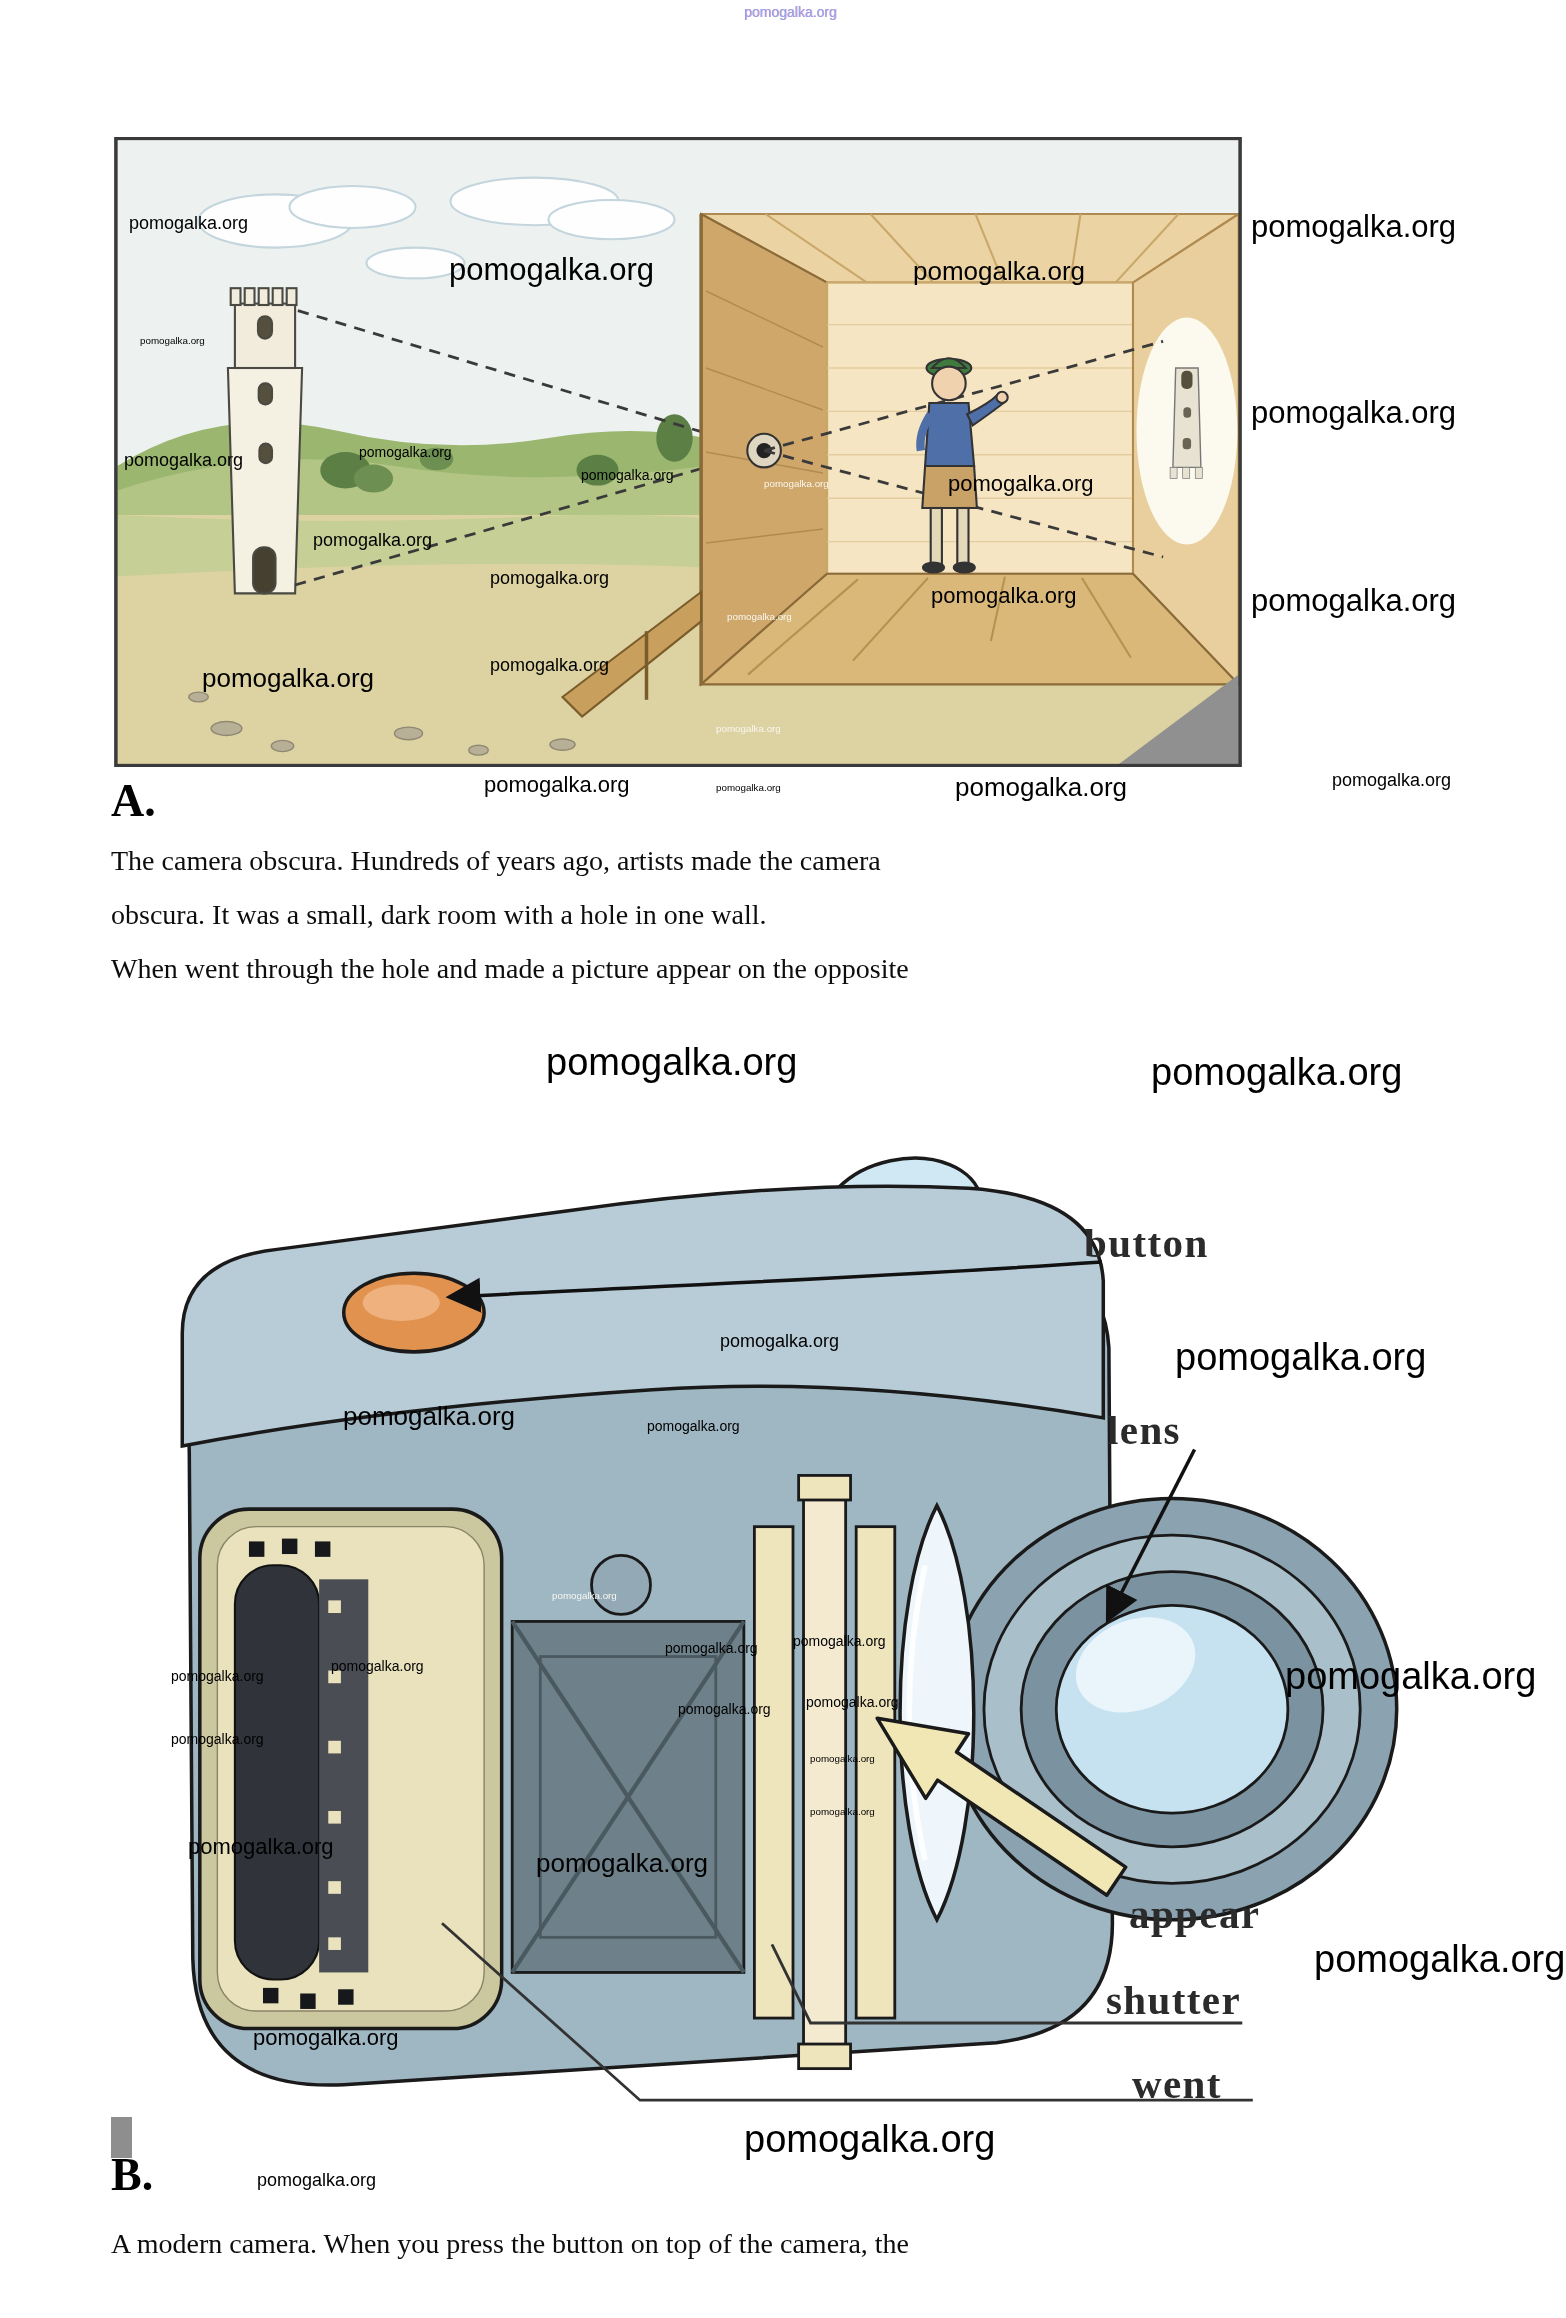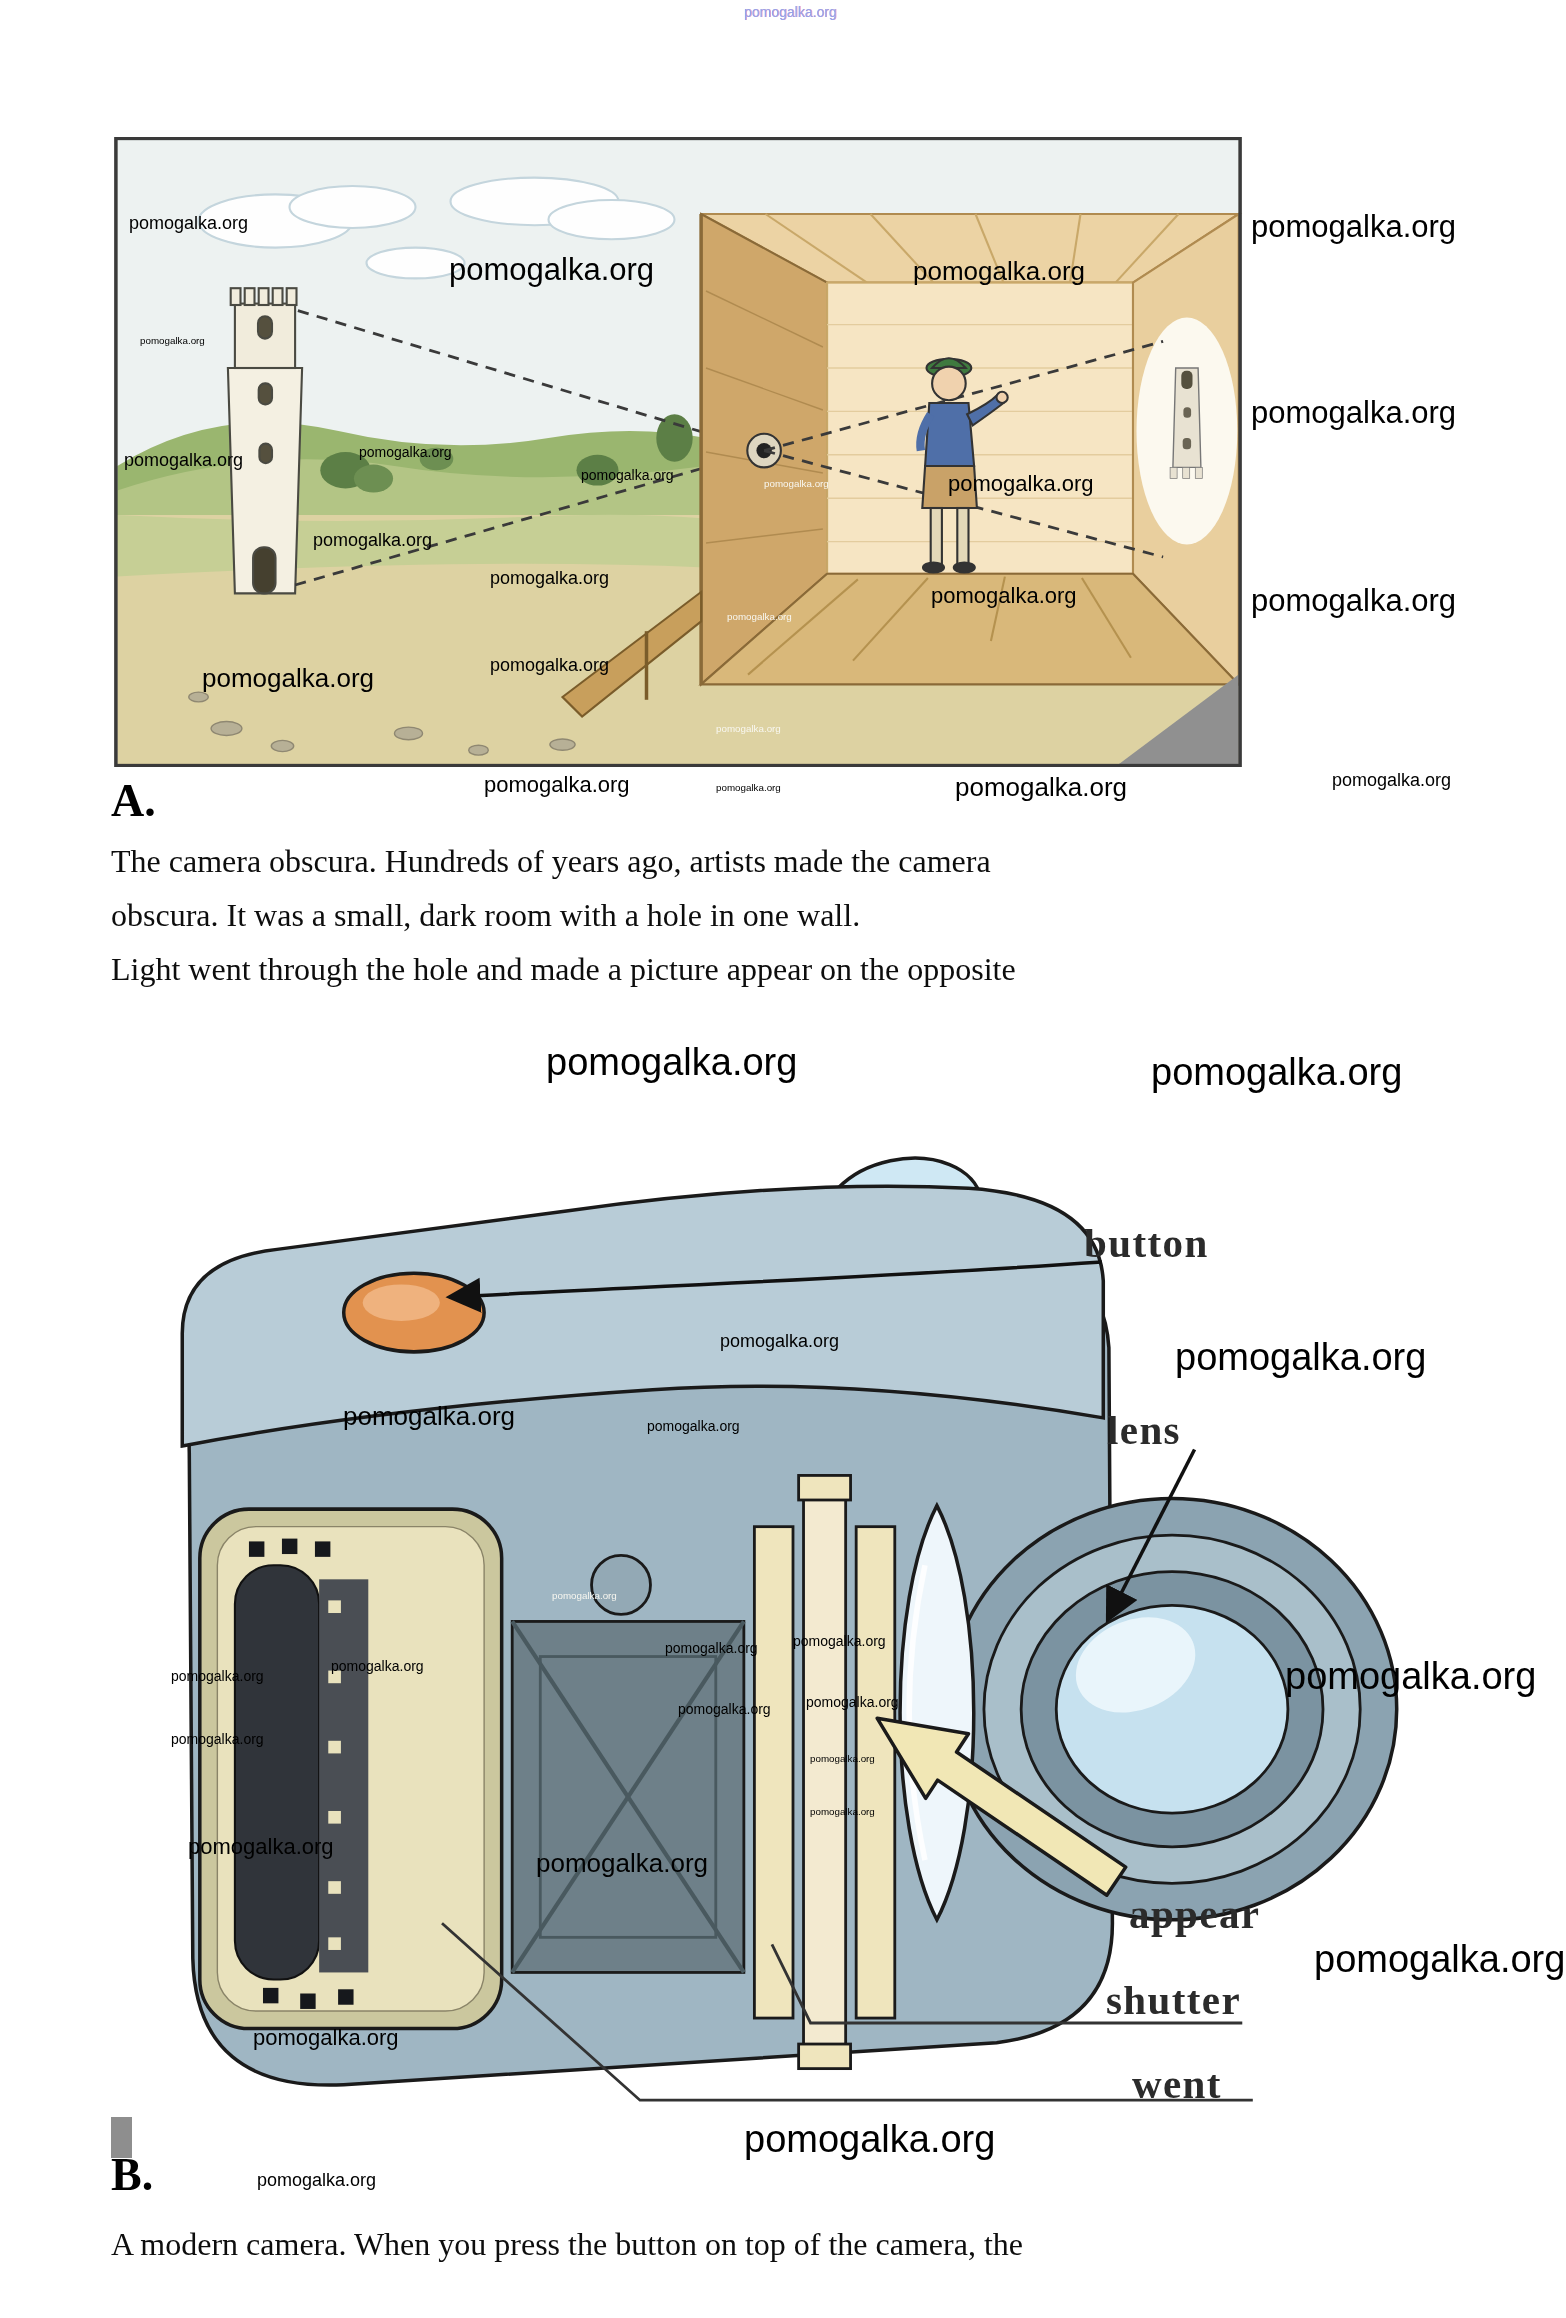--- a/index.html
+++ b/index.html
@@ -21,21 +21,21 @@
     position:absolute;z-index:5;left:744px;top:4.2px;
     font-family:"Liberation Sans", sans-serif;font-size:14px;color:#93a3e8;
     text-shadow:0.7px 0 0 #e0a0d0;
   }
   
   .sec-label{
     position:absolute;z-index:6;font-weight:bold;font-size:46px;line-height:1;
     font-family:"Liberation Serif", serif;color:#000;
   }
   .para{
-    position:absolute;z-index:6;font-size:32px;line-height:54px;
+    position:absolute;z-index:6;font-size:28px;line-height:54px;
     font-family:"Liberation Serif", serif;color:#0d0d0d;white-space:nowrap;
   }
   
   .part-label{
     position:absolute;z-index:6;font-family:"Liberation Serif", serif;
     font-weight:bold;font-size:41px;color:#2b2b2b;line-height:1;letter-spacing:1.4px;
   }
   .gray-block{
     position:absolute;z-index:6;left:111px;top:2117px;width:21px;height:41px;
     background:#8e8e8e;
@@ -182,21 +182,21 @@
   <polygon points="1606,898 1606,768 1432,898" fill="#909090"></polygon>
 
   <rect x="2" y="2" width="1606" height="896" fill="none" stroke="#3a3a3a" stroke-width="5"></rect>
 </svg>
 </div>
 
 <div class="sec-label" style="left:111px;top:778px">A.</div>
 <div class="para" style="left:111px;top:834px">
   <div>The camera obscura. Hundreds of years ago, artists made the camera</div>
   <div>obscura. It was a small, dark room with a hole in one wall.</div>
-  <div>Light went through the hole and made a picture appear on the opposite</div>
+  <div>When went through the hole and made a picture appear on the opposite</div>
 </div>
 
 <div class="fig" style="left:119px;top:1116px;width:1348px;height:1053px">
 <svg viewBox="0 0 1920 1500" xmlns="http://www.w3.org/2000/svg">
   <defs>
     <marker id="ah" markerWidth="12" markerHeight="12" refX="9" refY="5" orient="auto" markerUnits="strokeWidth">
       <path d="M0,0 L10,5 L0,10 Z" fill="#111"></path>
     </marker>
   </defs>
 

